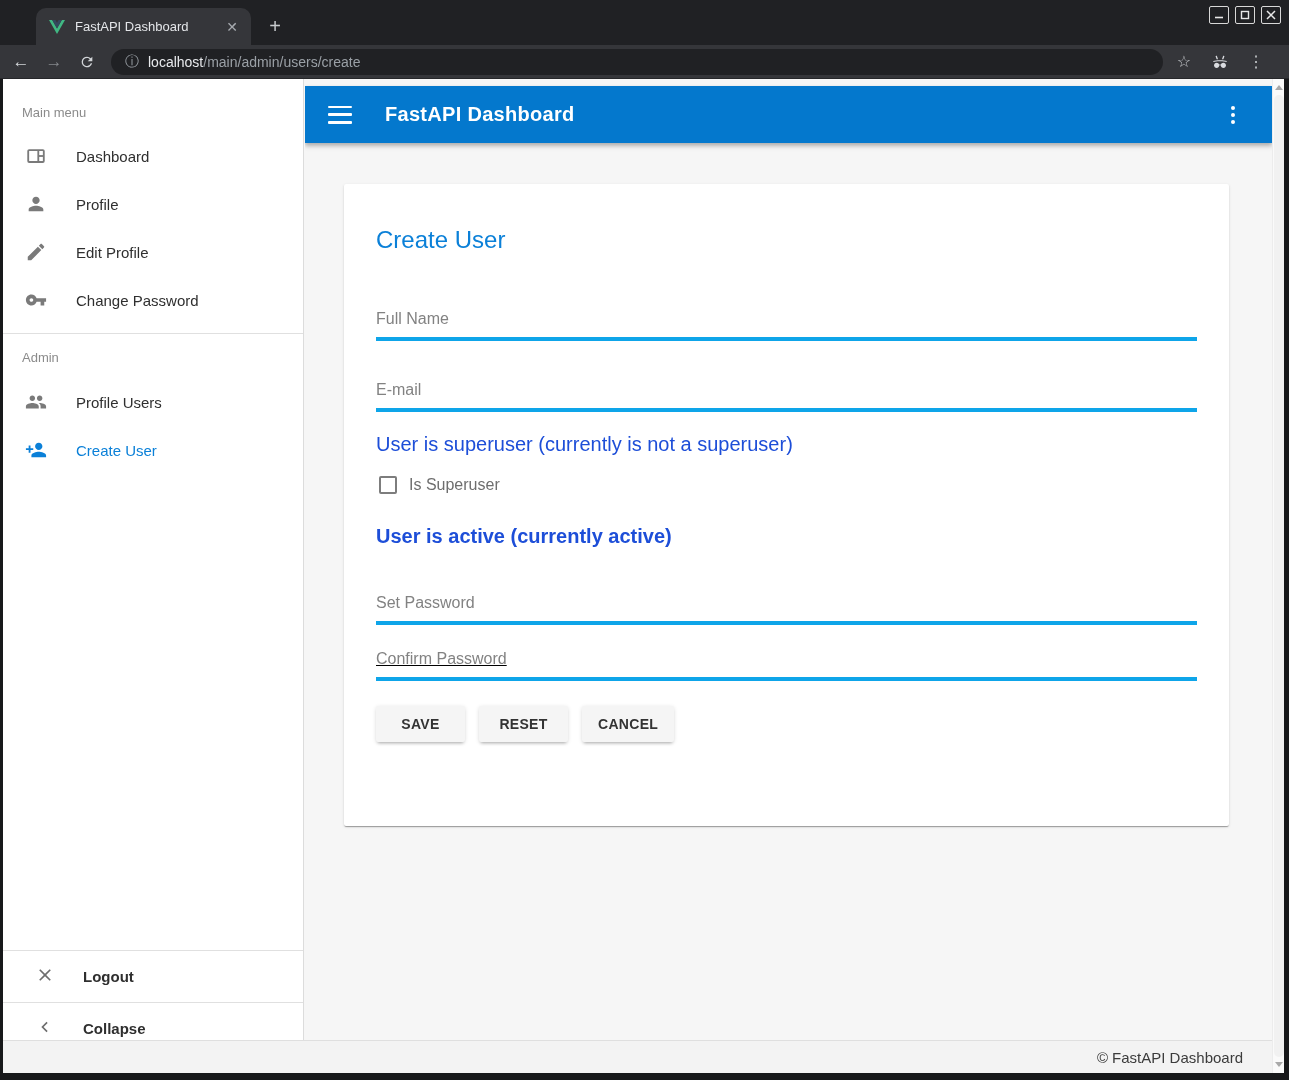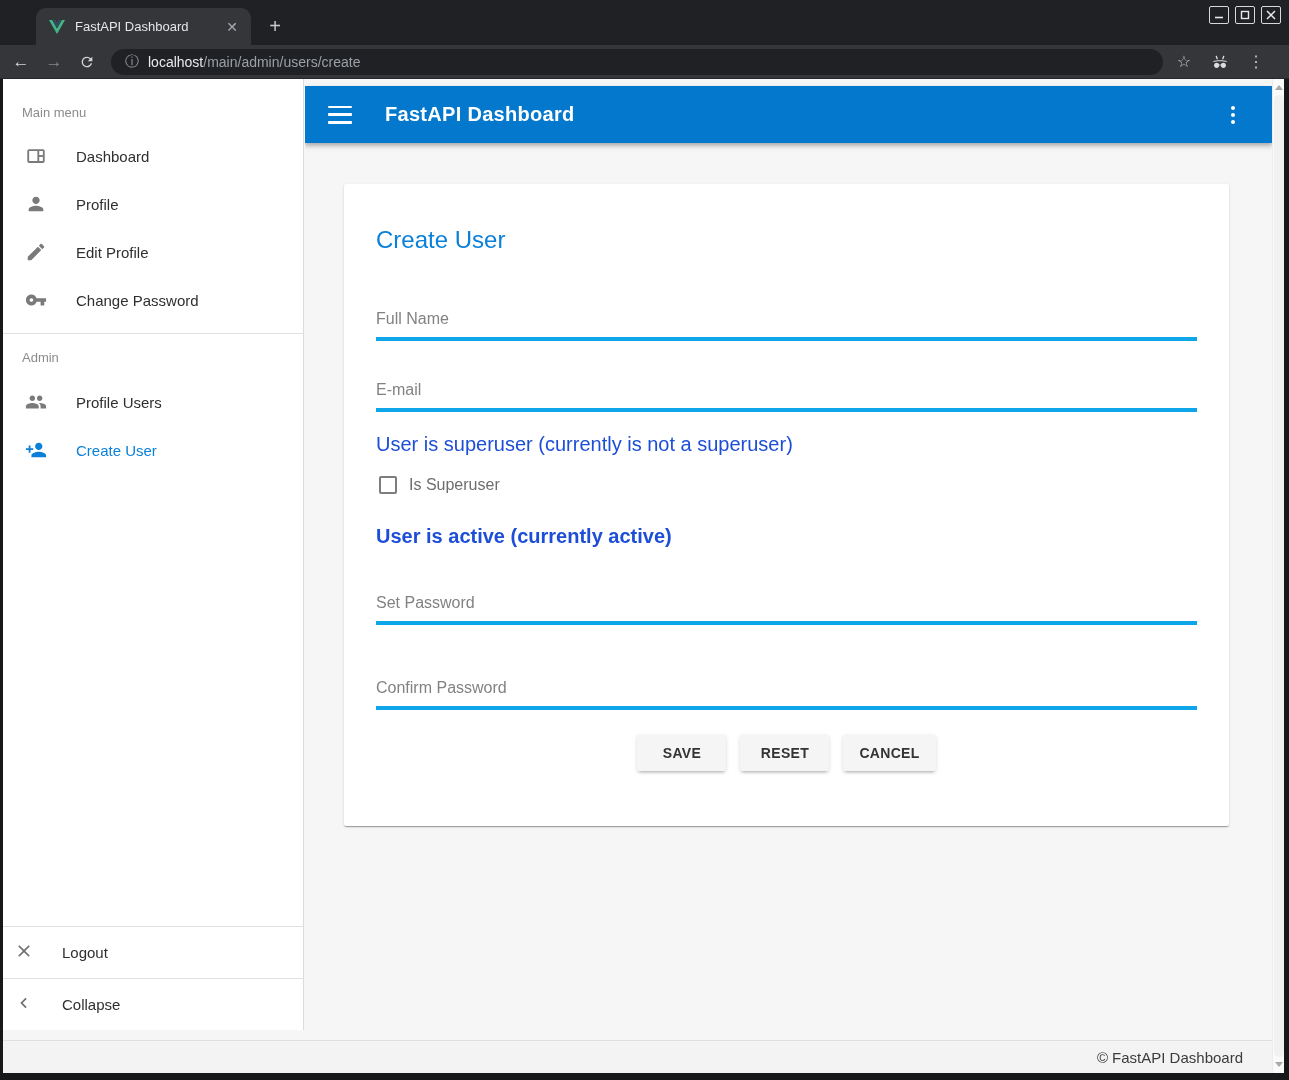--- a/index.html
+++ b/index.html
@@ -29,33 +29,33 @@
   .url-info { color:#9aa0a6; font-size:14px; margin-right:9px; }
   .url-host { color:#e8eaed; font-size:14px; }
   .url-path { color:#9aa0a6; font-size:14px; }
   .tool-right { display:flex; align-items:center; margin-left:10px; gap:14px; }
   .tool-ico { color:#c4c7ca; font-size:16px; width:22px; height:22px; display:flex; align-items:center; justify-content:center; }
 
   
   .page { position:absolute; top:79px; left:3px; right:5px; bottom:7px; background:#f6f6f6; overflow:hidden; }
 
   
-  .sidebar { position:absolute; left:0; top:0; bottom:43px; width:301px; background:#ffffff;
+  .sidebar { position:absolute; left:0; top:0; bottom:19px; width:301px; background:#ffffff;
              border-right:1px solid #dcdcdc; display:flex; flex-direction:column; }
   .section-label { color:#8b8b8b; font-size:13px; padding-left:19px; }
   .section-label.first { margin-top:26px; margin-bottom:12px; }
   .section-label.admin { margin-top:16px; margin-bottom:13px; }
   .side-item { height:48px; display:flex; align-items:center; padding-left:21px; cursor:pointer; }
   .side-item .ico { width:24px; height:24px; display:flex; align-items:center; justify-content:center; }
   .side-item .lbl { margin-left:28px; font-size:15px; color:#2f2f2f; }
   .side-item.active .lbl { color:#0b80d8; }
   .divider { height:1px; background:#e0e0e0; }
   .divider.after-main { margin-top:9px; }
   .spacer { flex:1; }
-  .bottom-item { height:51px; display:flex; align-items:center; padding-left:11px; }
+  .bottom-item { height:51px; display:flex; align-items:center; padding-left:32px;font-weight:bold; }
   .bottom-item .lbl { margin-left:28px; font-size:15px; color:#2f2f2f; }
 
   
   .main { position:absolute; left:302px; top:0; right:12px; bottom:33px; overflow:hidden; }
   .appbar { position:absolute; top:7px; left:0; right:0; height:57px; background:#0478cd;
             display:flex; align-items:center; padding:0 33px 0 23px;
             box-shadow:0 2px 4px rgba(0,0,0,0.22), 0 4px 5px rgba(0,0,0,0.12); }
   .hamburger { width:24px; height:18px; display:flex; flex-direction:column; justify-content:space-between; cursor:pointer; }
   .hamburger span { display:block; height:2.6px; background:#ffffff; border-radius:1px; }
   .appbar-title { color:#ffffff; font-size:20px; font-weight:600; letter-spacing:.3px; margin-left:33px; flex:1; }
@@ -64,30 +64,30 @@
 
   .card { position:absolute; left:39px; top:105px; width:885px; height:642px; background:#ffffff;
           border-radius:2px; box-shadow:0 2px 1px -1px rgba(0,0,0,.2), 0 1px 1px 0 rgba(0,0,0,.14), 0 1px 3px 0 rgba(0,0,0,.12);
           padding:0 32px; }
   .card h1 { margin-top:42px; font-size:24px; font-weight:400; color:#0b80d8; line-height:28px; }
   .field { border-bottom:4px solid #0ea5e9; padding-bottom:8px; }
   .field .ph { font-size:16px; color:#828282; line-height:20px; display:block; }
   .field.f-fullname { margin-top:55px; }
   .field.f-email    { margin-top:39px; }
   .field.f-setpw    { margin-top:47px; }
-  .field.f-confirm  { margin-top:53px; }
+  .field.f-confirm  { margin-top:24px;text-decoration:underline; }
   .hint { font-size:20px; color:#1d4ed8; line-height:20px; }
   .hint.h-super  { margin-top:22px; }
   .hint.h-active { margin-top:30px;font-weight:bold; }
   .cbrow { margin-top:20px; height:22px; display:flex; align-items:center; }
   .cb { width:18px; height:18px; border:2px solid #7d7d7d; border-radius:2px; margin-left:3px; cursor:pointer;
         display:flex; align-items:center; justify-content:center; }
   .cb.checked { background:#61a7f0; border-color:#61a7f0; }
   .cblabel { margin-left:12px; font-size:16px; color:#6e6e6e; }
-  .btnrow { margin-top:25px; display:flex; gap:14px;justify-content:center; }
+  .btnrow { margin-top:25px; display:flex; gap:14px; }
   .btn { min-width:89px; height:36px; background:#f5f5f5; border:none; border-radius:2px;
          font-family:"Liberation Sans", sans-serif; font-size:14px; font-weight:bold; color:#333333;
          letter-spacing:.3px; cursor:pointer; padding:0 16px;
          box-shadow:0 3px 3px -2px rgba(0,0,0,.25), 0 1px 4px 0 rgba(0,0,0,.13); }
 
   
   .footer { position:absolute; left:0; right:12px; bottom:0; height:33px; background:#f3f3f3;
             border-top:1px solid #dfdfdf; display:flex; align-items:center; justify-content:flex-end;
             padding-right:29px; font-size:15px; color:#3c3c3c; }
   .scrollbar { position:absolute; right:0; top:0; bottom:0; width:12px; background:#fafafa; border-left:1px solid #ececec; }

